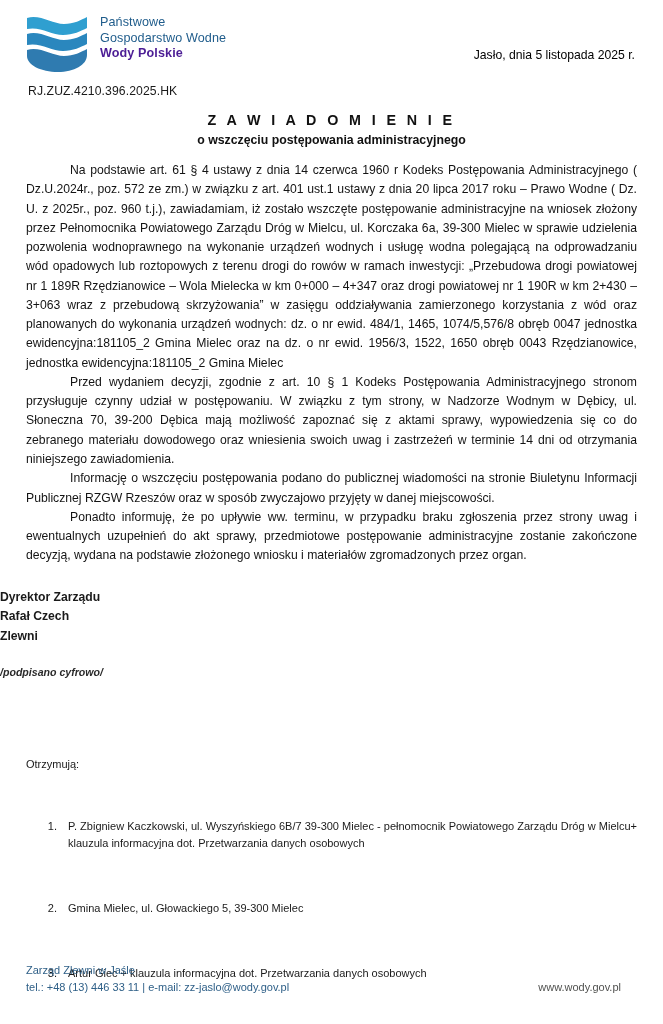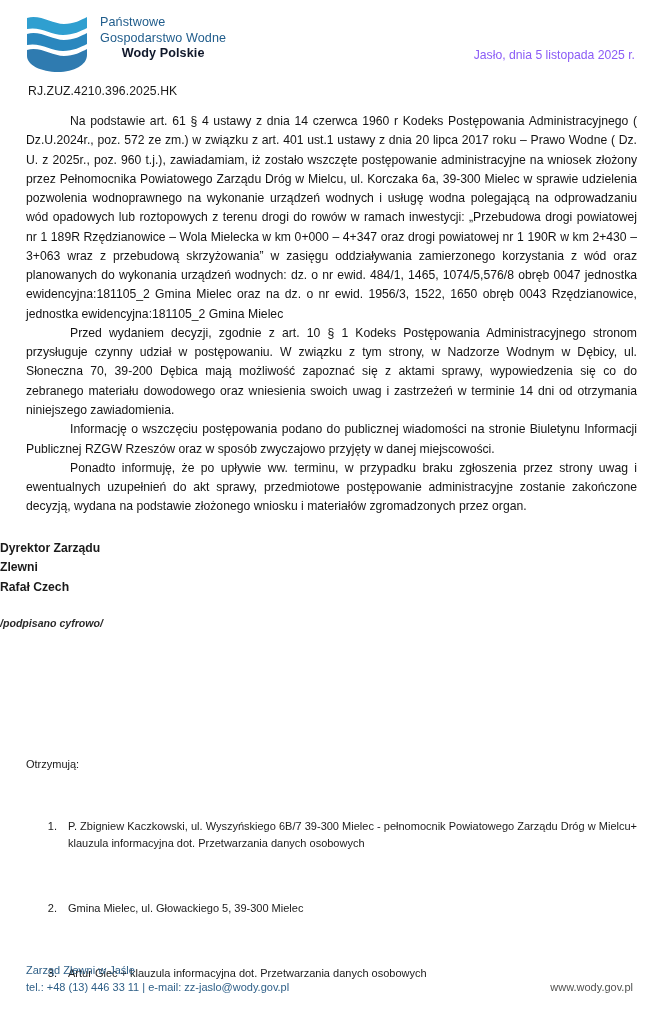--- a/index.html
+++ b/index.html
@@ -48,29 +48,28 @@
     color: #1f5c8b;
     letter-spacing: .1px;
     white-space: nowrap;
   }
   .brand-line.strong {
     font-weight: bold;
     color: #1d5party;
   }
   .brand-line.strong {
     font-weight: bold;
-    color: #0f172a;
-    text-align: center;
+    color: #4c1d95;
   }
   .date-line {
     position: absolute;
     right: 28px;
     top: 48px;
     font-size: 12.2px;
-    color: #8b5cf6;
+    color: #000000;
     white-space: nowrap;
   }
 
   
   .refno {
     margin: 10px 0 0 28px;
     font-size: 12.2px;
     letter-spacing: .1px;
   }
 
@@ -158,21 +157,21 @@
   }
   .footer .f-strong {
     font-weight: bold;
     color: #1b5b8e;
   }
   .footer-rows {
     position: relative;
   }
   .footer-web {
     position: absolute;
-    right: 4px;
+    right: 16px;
     bottom: 0;
     font-size: 11px;
     color: #50514f;
   }
 </style>
 </head>
 <body>
 
 <div class="page">
 
@@ -187,32 +186,36 @@
         <div class="brand-line">Państwowe</div>
         <div class="brand-line">Gospodarstwo Wodne</div>
         <div class="brand-line strong">Wody Polskie</div>
       </div>
     </div>
     <div class="date-line">Jasło, dnia 5 listopada 2025 r.</div>
   </div>
 
   <div class="refno">RJ.ZUZ.4210.396.2025.HK</div>
 
+  <div class="title-block">
+    <div class="doc-title">Z A W I A D O M I E N I E</div>
+    <div class="doc-subtitle">o wszczęciu postępowania administracyjnego</div>
+  </div>
 
   <div class="body-text">
     <p>Na podstawie art. 61 § 4 ustawy z dnia 14 czerwca 1960 r Kodeks Postępowania Administracyjnego ( Dz.U.2024r., poz. 572 ze zm.) w związku z art. 401 ust.1 ustawy z dnia 20 lipca 2017 roku – Prawo Wodne ( Dz. U. z 2025r., poz. 960 t.j.), zawiadamiam, iż zostało wszczęte postępowanie administracyjne na wniosek złożony przez Pełnomocnika Powiatowego Zarządu Dróg w Mielcu, ul. Korczaka 6a, 39-300 Mielec w sprawie udzielenia  pozwolenia wodnoprawnego na  wykonanie urządzeń wodnych  i usługę wodna polegającą na odprowadzaniu wód opadowych  lub roztopowych z terenu drogi  do rowów w ramach inwestycji: „Przebudowa drogi powiatowej nr 1 189R Rzędzianowice – Wola Mielecka w km 0+000 – 4+347 oraz drogi powiatowej nr 1 190R w km 2+430 – 3+063 wraz z przebudową skrzyżowania” w zasięgu oddziaływania zamierzonego korzystania z wód oraz planowanych do wykonania urządzeń wodnych: dz. o nr ewid.   484/1, 1465, 1074/5,576/8 obręb 0047 jednostka ewidencyjna:181105_2 Gmina Mielec oraz na dz. o nr ewid. 1956/3, 1522, 1650 obręb 0043 Rzędzianowice, jednostka ewidencyjna:181105_2 Gmina Mielec</p>
     <p>Przed wydaniem decyzji, zgodnie z art. 10 § 1 Kodeks Postępowania Administracyjnego stronom przysługuje czynny udział w postępowaniu. W związku z tym strony, w Nadzorze Wodnym w Dębicy, ul. Słoneczna 70, 39-200 Dębica  mają możliwość zapoznać się z aktami sprawy, wypowiedzenia się co do zebranego materiału dowodowego oraz wniesienia swoich uwag i zastrzeżeń w terminie 14 dni od otrzymania niniejszego zawiadomienia.</p>
     <p>Informację o wszczęciu postępowania podano do publicznej wiadomości na stronie Biuletynu Informacji Publicznej RZGW Rzeszów oraz w sposób zwyczajowo przyjęty w danej miejscowości.</p>
     <p>Ponadto informuję, że po upływie ww. terminu, w przypadku braku zgłoszenia przez strony uwag i ewentualnych uzupełnień do akt sprawy, przedmiotowe postępowanie administracyjne zostanie zakończone decyzją, wydana na podstawie złożonego wniosku i materiałów zgromadzonych przez organ.</p>
   </div>
 
   <div class="signature">
     <div class="nm">Dyrektor Zarządu</div>
+    <div class="nm">Rafał Czech</div>
     <div class="nm">Zlewni</div>
-    <div class="nm">Rafał Czech</div>
     <div class="sig-note">/podpisano cyfrowo/</div>
   </div>
 
   <div class="recipients">
     <div class="recipients-title">Otrzymują:</div>
     <ol>
       <li>P. Zbigniew Kaczkowski, ul. Wyszyńskiego 6B/7 39-300 Mielec - pełnomocnik Powiatowego Zarządu Dróg w Mielcu+ klauzula informacyjna dot. Przetwarzania danych osobowych</li>
       <li>Gmina Mielec, ul. Głowackiego 5, 39-300 Mielec</li>
       <li>Artur Giec + klauzula informacyjna dot. Przetwarzania danych osobowych</li>
       <li>ZUZ a/a</li>

